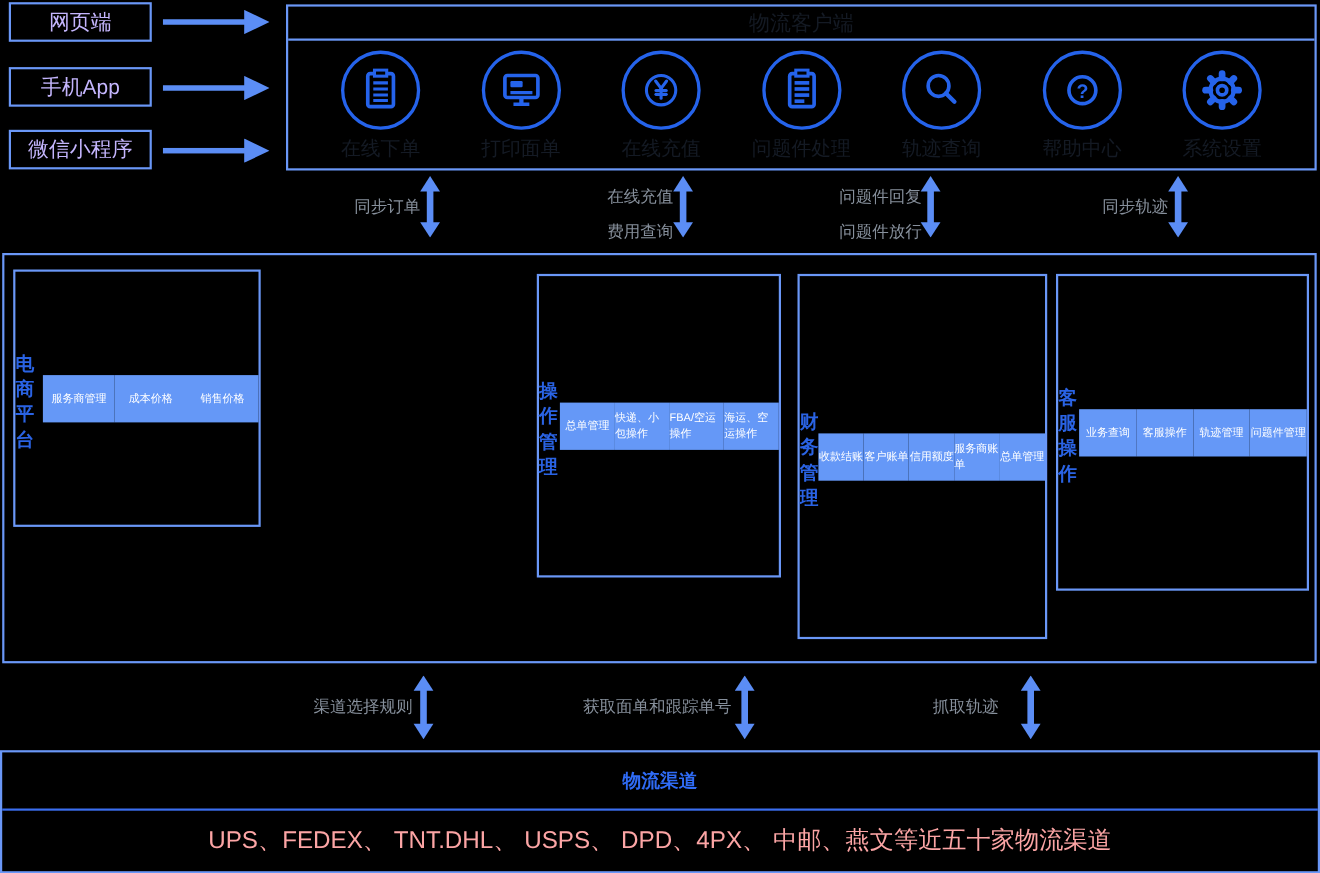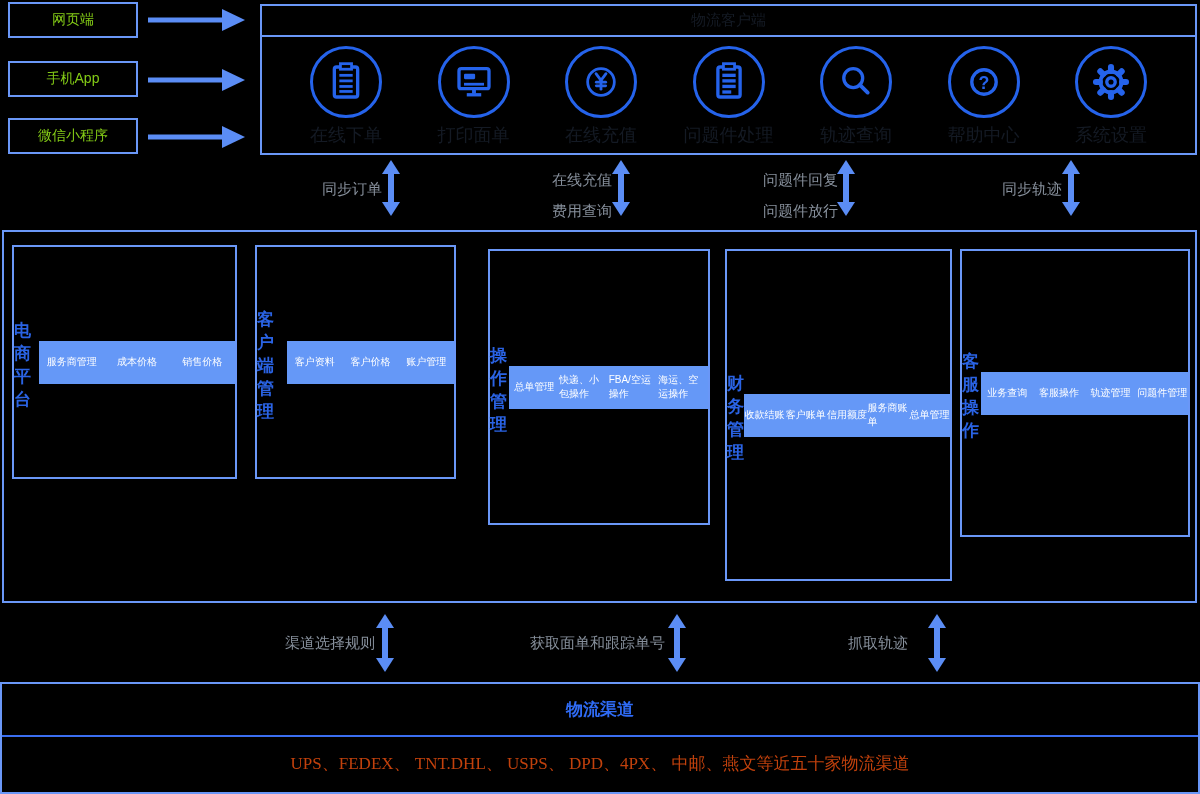--- a/index.html
+++ b/index.html
@@ -2,30 +2,30 @@
 <html><head>
 <meta charset="utf-8">
 <style>
   * { margin:0; padding:0; box-sizing:border-box; }
   body { background:#000; font-family:"Liberation Sans","DejaVu Sans",sans-serif; }
   .page { position:relative; width:1200px; height:794px; background:#000; overflow:hidden; }
 
   
   .src-box { position:absolute; left:8px; width:130px; height:36px;
              border:2px solid #6A97F7; display:flex; align-items:center; justify-content:center;
-             color:#84cc16; font-size:14px; }
+             color:#c4b5fd; font-size:19px; }
 
   
   .harrow { position:absolute; left:148px; width:97px; height:22px; }
 
   
   .portal { position:absolute; left:260px; top:4px; width:937px; height:151px;
             border:2px solid #6A97F7; }
   .portal-header { height:31px; border-bottom:2px solid #6A97F7; display:flex;
-                   align-items:center; justify-content:center; color:#141a24; font-size:15px; }
+                   align-items:center; justify-content:center; color:#141a24; font-size:19px; }
   .portal-icons { display:flex; justify-content:space-between; padding:9px 28px 0 28px; }
   .func { display:flex; flex-direction:column; align-items:center; width:112px; }
   .circle { width:72px; height:72px; border:3px solid #2563EB; border-radius:50%;
             display:flex; align-items:center; justify-content:center; }
   .func-label { margin-top:5px; font-size:18px; color:#141a24; }
 
   
   .link-label { position:absolute; color:#87909C; font-size:15px; text-align:right; }
   .link-label .ln { line-height:16px; }
   .link-label.two .ln { line-height:31px; }
@@ -40,21 +40,21 @@
   .mod-btn { width:80%; height:43px; margin:7px 0; background:#6598F7; color:#ffffff;
              font-size:10px; display:flex; align-items:center; justify-content:center; }
 
   
   .channels { position:absolute; left:0; top:682px; width:1200px; height:112px;
               border:2px solid #6A97F7; }
   .channels-title { height:53px; border-bottom:2px solid #3B6EF0; display:flex;
                     align-items:center; justify-content:center; color:#2F6BF5;
                     font-weight:bold; font-size:17px; }
   .channels-list { height:53px; display:flex; align-items:center; justify-content:center;
-                   color:#c2410c; font-size:17px;font-family:Liberation Serif, serif; }
+                   color:#fca5a5; font-size:22px; }
 
   svg .blue-fill { fill:#5B8DF5; }
   svg .icon-stroke { stroke:#2563EB; fill:none; }
 </style>
 </head>
 <body>
 
 <div class="page">
 
   <div class="src-box" style="top:2px">
@@ -228,26 +228,20 @@
 
   <div class="mid-box"></div>
 
   <div class="mod" style="left:12px; top:245px; width:225px; height:234px">
     <div class="mod-title">电商平台</div>
     <div class="mod-btn">服务商管理</div>
     <div class="mod-btn">成本价格</div>
     <div class="mod-btn">销售价格</div>
   </div>
 
-  <div class="mod" style="left:255px; top:245px; width:201px; height:234px">
-    <div class="mod-title">客户端管理</div>
-    <div class="mod-btn">客户资料</div>
-    <div class="mod-btn">客户价格</div>
-    <div class="mod-btn">账户管理</div>
-  </div>
 
   <div class="mod" style="left:488px; top:249px; width:222px; height:276px">
     <div class="mod-title">操作管理</div>
     <div class="mod-btn">总单管理</div>
     <div class="mod-btn">快递、小包操作</div>
     <div class="mod-btn">FBA/空运操作</div>
     <div class="mod-btn">海运、空运操作</div>
   </div>
 
   <div class="mod" style="left:725px; top:249px; width:227px; height:332px">

